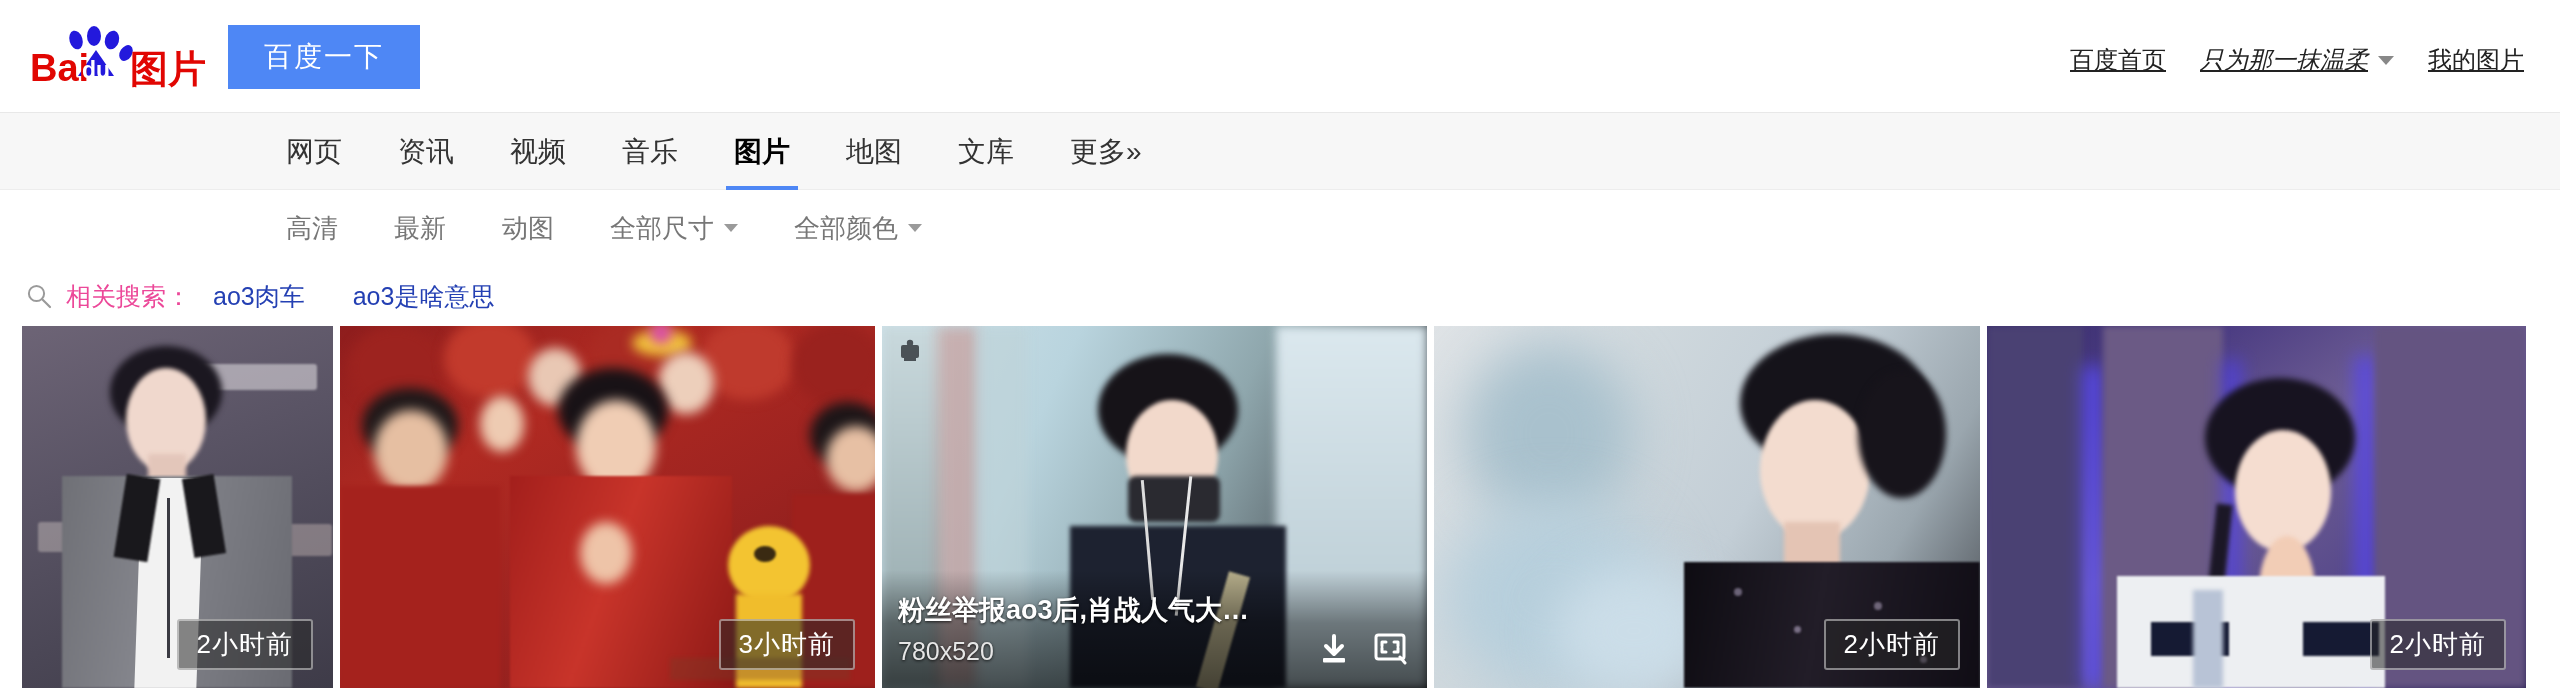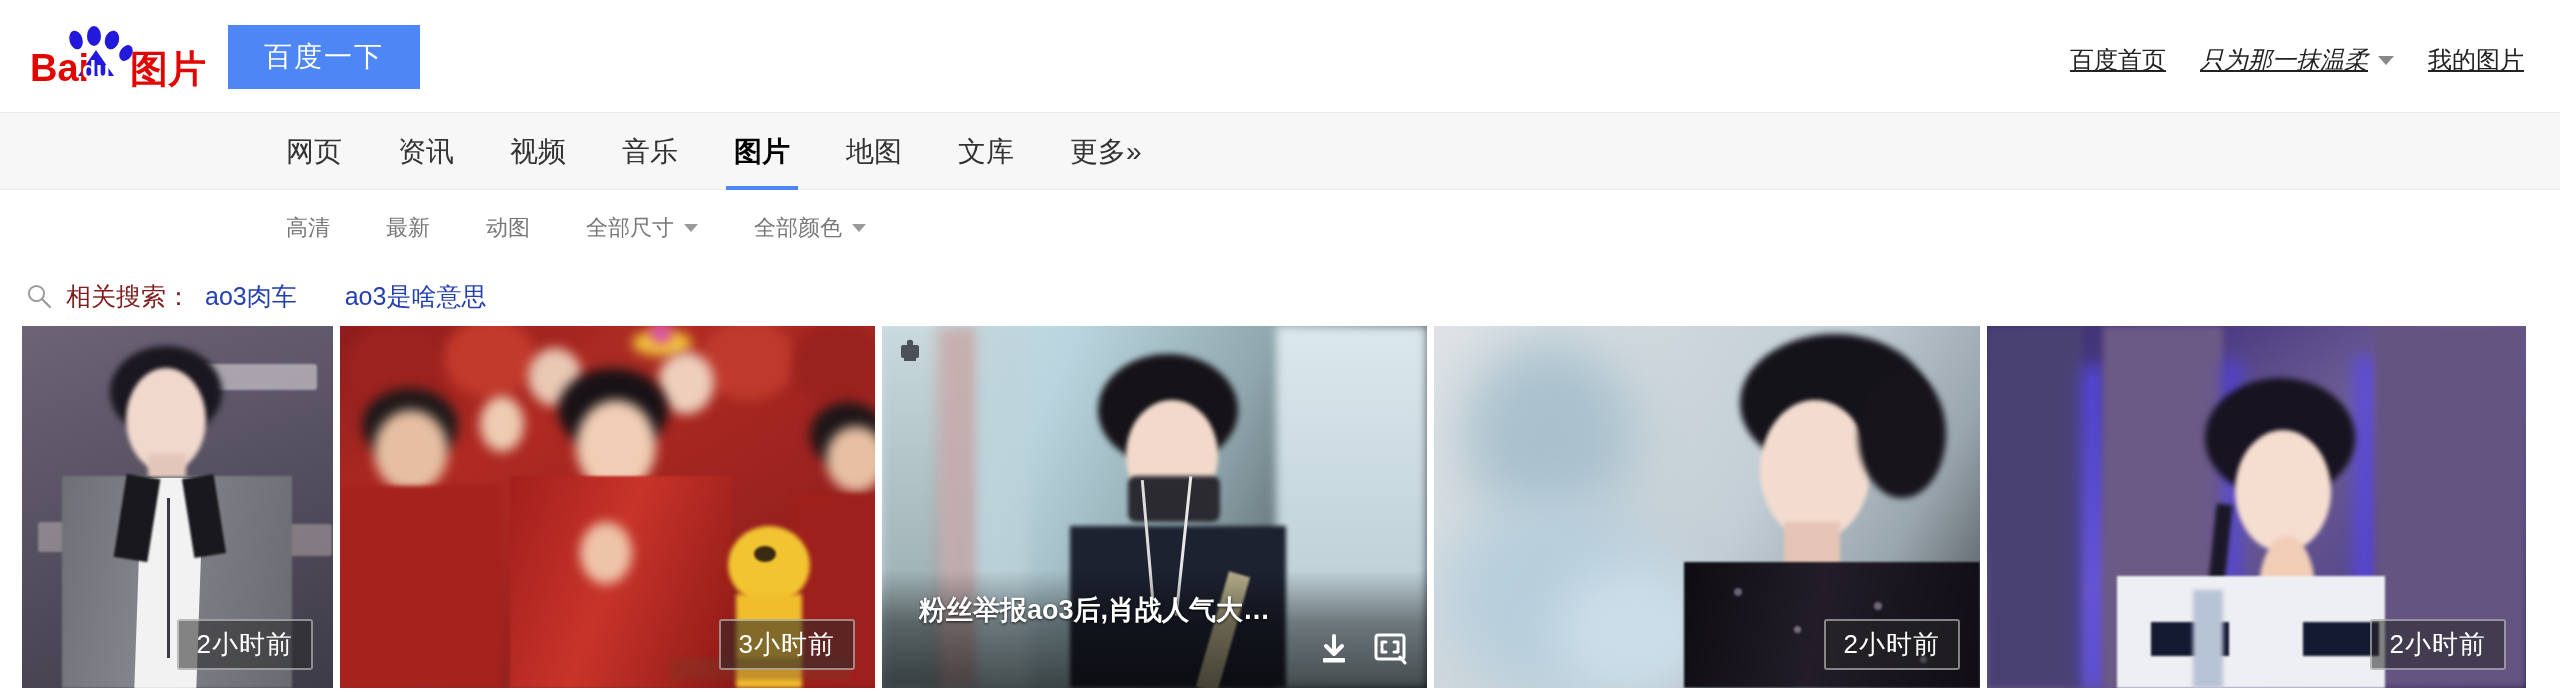--- a/index.html
+++ b/index.html
@@ -136,21 +136,21 @@
     background: #fff;
     position: relative;
   }
   .filters {
     position: absolute;
     left: 258px; top: 0;
     height: 76px;
     display: flex; align-items: center;
   }
   .filter {
-    font-size: 22px;
+    font-size: 26px;
     color: #777;
     padding: 0 28px;
     cursor: pointer;
     display: flex; align-items: center; gap: 10px;
     white-space: nowrap;
   }
   .filter .caret-sm {
     width: 0; height: 0;
     border-left: 7px solid transparent;
     border-right: 7px solid transparent;
@@ -165,22 +165,22 @@
     gap: 0;
     background: #fff;
   }
   .related-icon {
     width: 30px; height: 30px;
     margin-right: 12px;
     display: flex; align-items: center; justify-content: center;
   }
   .related-label {
     font-size: 25px;
-    color: #7f1d1d;
-    margin-right: 14px;
+    color: #ec4899;
+    margin-right: 22px;
     white-space: nowrap;
   }
   .related-link {
     font-size: 25px;
     color: #2440b3;
     margin-right: 48px;
     cursor: pointer;
     white-space: nowrap;
     font-weight: 500;
   }
@@ -216,21 +216,21 @@
     border-radius: 3px;
     letter-spacing: 1px;
     white-space: nowrap;
   }
   
   .card.hovered .overlay {
     position: absolute;
     left: 0; right: 0; bottom: 0;
     height: 118px;
     background: linear-gradient(to bottom, rgba(0,0,0,0) 0%, rgba(0,0,0,0.42) 45%, rgba(0,0,0,0.62) 100%);
-    padding: 22px 24px 0 37px;
+    padding: 22px 24px 0 16px;
   }
   .overlay-title {
     color: #fff;
     font-size: 27px;
     font-weight: bold;
     text-shadow: 0 1px 3px rgba(0,0,0,0.8);
     white-space: nowrap;
     overflow: hidden;
   }
   .overlay-size {
@@ -434,20 +434,21 @@
     </div>
     <span class="pin-icon">
       <svg width="28" height="28" viewBox="0 0 28 28">
         <rect x="5" y="7" width="18" height="13" rx="2" fill="#22262b"></rect>
         <circle cx="14" cy="5" r="3.2" fill="#22262b"></circle>
         <rect x="8" y="20" width="12" height="3" fill="#22262b"></rect>
       </svg>
     </span>
     <div class="overlay">
       <div class="overlay-title">粉丝举报ao3后,肖战人气大…</div>
+      <div class="overlay-size">780x520</div>
       <div class="overlay-actions">
         <span>
           <svg width="34" height="34" viewBox="0 0 34 34">
             <path d="M17 4 L17 21 M9 14 L17 22 L25 14" fill="none" stroke="#fff" stroke-width="4" stroke-linecap="round" stroke-linejoin="round"></path>
             <rect x="6" y="26" width="22" height="4.5" fill="#fff" rx="1"></rect>
           </svg>
         </span>
         <span>
           <svg width="34" height="34" viewBox="0 0 34 34">
             <rect x="3" y="3" width="28" height="24" rx="2.5" fill="none" stroke="#fff" stroke-width="3"></rect>

